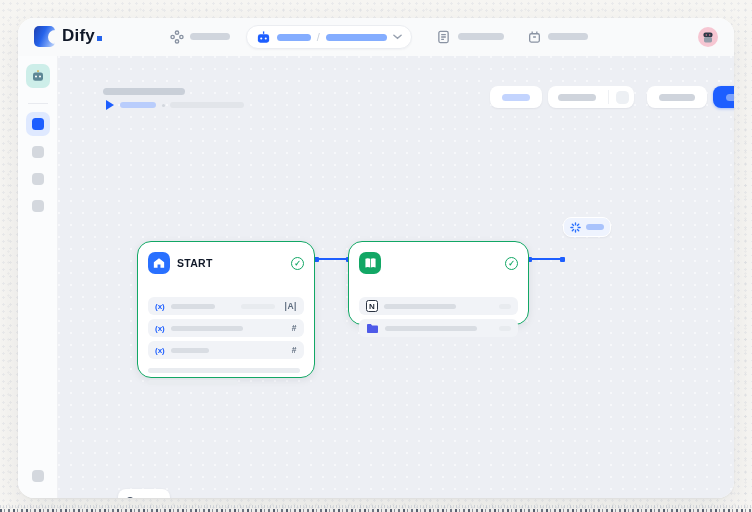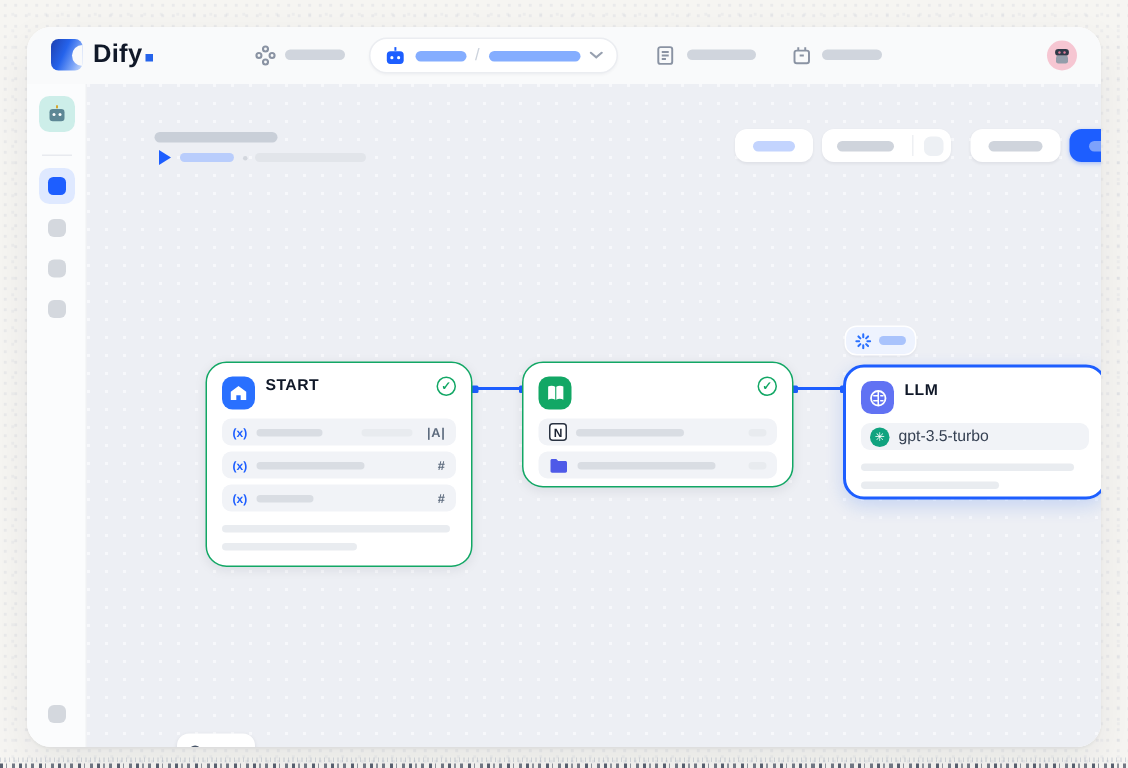--- a/index.html
+++ b/index.html
@@ -92,21 +92,21 @@
   .tb-split .mini { position:absolute; right:5px; top:4.5px; width:13px; height:13px; border-radius:4.5px; background:#edf0f4; }
   .tb-primary { background:#1d5eff; box-shadow:0 1px 3px rgba(29,94,255,.35); }
 
   
   .node {
     position:absolute; background:#fff; border-radius:14px;
     box-shadow:0 2px 8px rgba(16,24,40,.08); padding:9px 10px;
   }
   .node.green { border:1.5px solid #12a765; }
   .node.blue  { border:2px solid #1d5eff; box-shadow:0 4px 12px rgba(21,94,239,.18); }
-  .node-hd { display:flex; align-items:flex-start; gap:7px; height:24px; margin-bottom:4px; }
+  .node-hd { display:flex; align-items:center; gap:7px; height:24px; margin-bottom:22px; }
   .node-ic { width:22px; height:22px; border-radius:7px; display:flex; align-items:center; justify-content:center; flex:0 0 auto; }
   .node-ic.blue-bg { background:#2970ff; }
   .node-ic.green-bg { background:#12a765; }
   .node-ic.indigo-bg { background:#6172f3; }
   .node-title { font-size:10.5px; font-weight:700; color:#101828; letter-spacing:.3px; white-space:nowrap; }
   .node-check {
     margin-left:auto; width:13px; height:13px; border:1.4px solid #12a765; border-radius:50%;
     color:#12a765; font-size:8px; font-weight:700; display:flex; align-items:center; justify-content:center; flex:0 0 auto;
   }
   .nrow {
@@ -308,37 +308,20 @@
 
       <div class="llm-badge">
         <span>
           <svg width="11" height="11" viewBox="0 0 12 12" stroke="#2970ff" stroke-width="1.5" stroke-linecap="round">
             <path d="M6 1v2M6 9v2M1 6h2M9 6h2M2.5 2.5l1.4 1.4M8.1 8.1l1.4 1.4M9.5 2.5 8.1 3.9M3.9 8.1 2.5 9.5"></path>
           </svg>
         </span>
         <span class="bar"></span>
       </div>
 
-      <div class="node blue" style="left:504px; top:187px; width:176px; height:90px">
-        <div class="node-hd">
-          <div class="node-ic indigo-bg">
-            <svg width="13" height="13" viewBox="0 0 14 14" fill="none" stroke="#fff" stroke-width="1.3" stroke-linecap="round">
-              <circle cx="7" cy="7" r="5.2"></circle>
-                <path d="M7 1.8v10.4M3.8 5.2h2.4M3.8 8.8h2.4M8.8 5.2h1.6M8.8 8.8h1.6" stroke-width="1.1"></path>
-            </svg>
-          </div>
-          <div class="node-title">LLM</div>
-        </div>
-        <div class="llm-model">
-          <span class="openai-ic">✳</span>
-          <span class="txt">gpt-3.5-turbo</span>
-        </div>
-        <div class="nline" style="width:142px"></div>
-        <div class="nline" style="width:92px; margin-top:7px"></div>
-      </div>
 
       <div class="zoom-ctl">
         <span>
           <svg width="12" height="12" viewBox="0 0 13 13" fill="none" stroke="#475467" stroke-width="1.4" stroke-linecap="round">
             <circle cx="5.5" cy="5.5" r="3.8"></circle>
               <path d="M8.5 8.5l3 3"></path>
           </svg>
         </span>
 
       </div>

